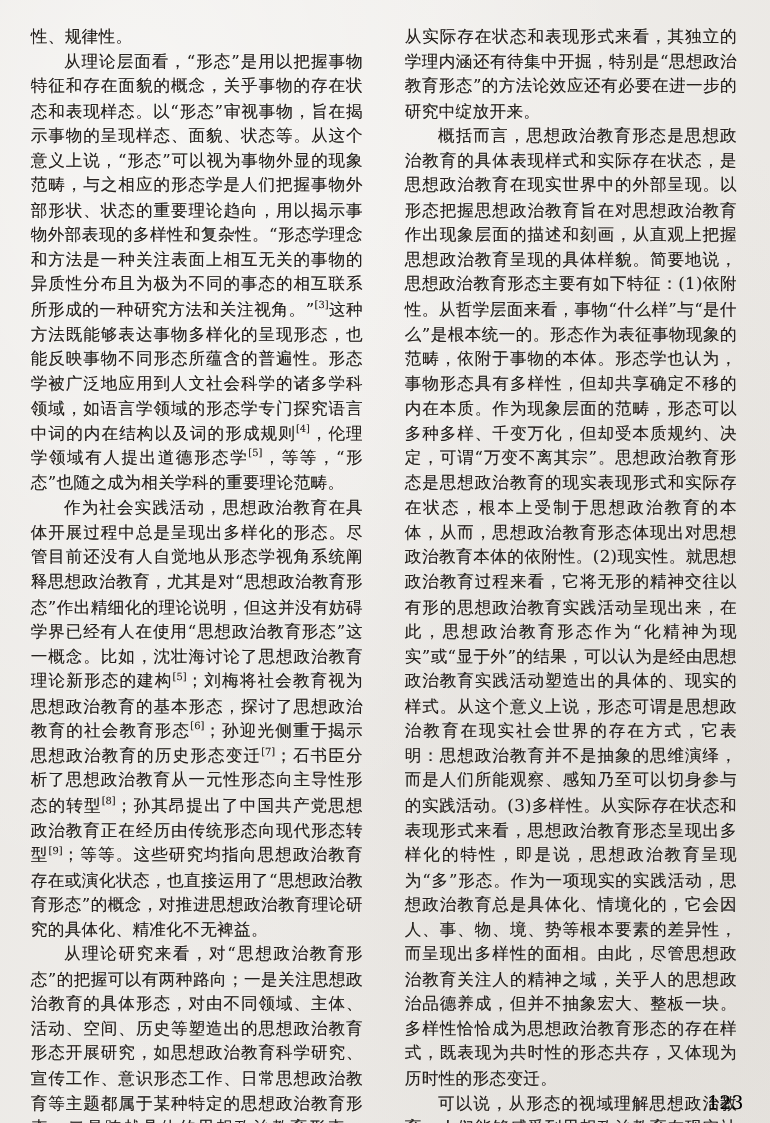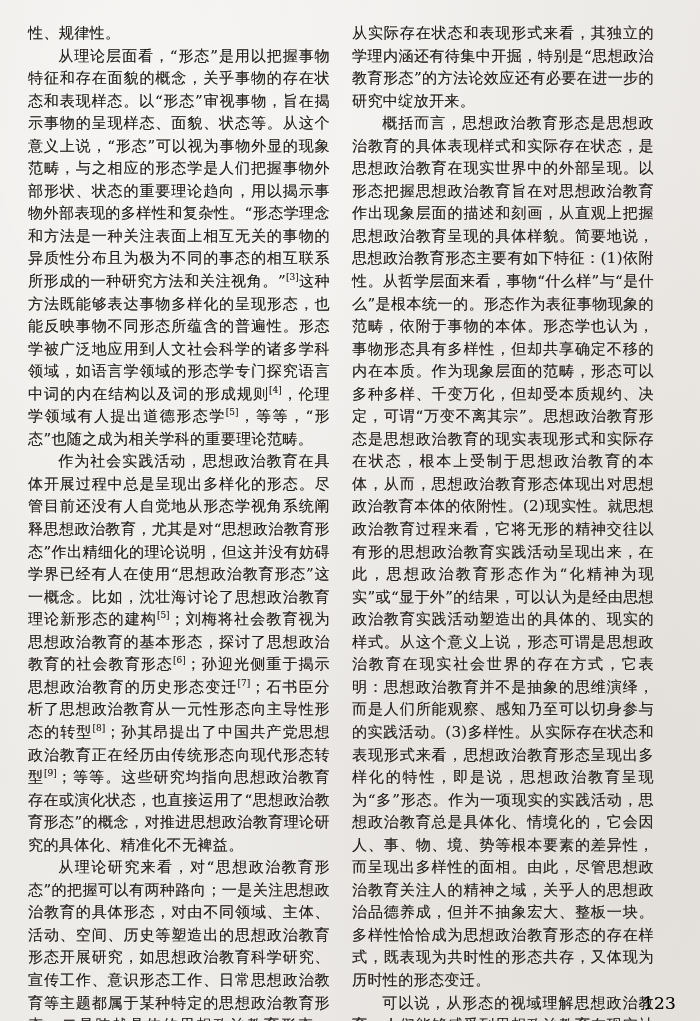--- a/index.html
+++ b/index.html
@@ -33,21 +33,21 @@
     z-index: 1;
     display: flex;
     padding: 22px 22px 0 28px;
     box-sizing: border-box;
     height: 100%;
   }
   .col {
     width: 302px;
     box-sizing: border-box;
   }
-  .col.left { margin-right: 22px; }
+  .col.left { margin-right: 38px; }
 
   p.para {
     margin: 0;
     font-size: 15.1px;
     line-height: 22.55px;
     color: #25211e;
     text-align: justify;
     text-justify: inter-character;
     text-indent: 2em;
     letter-spacing: 0.02em;

